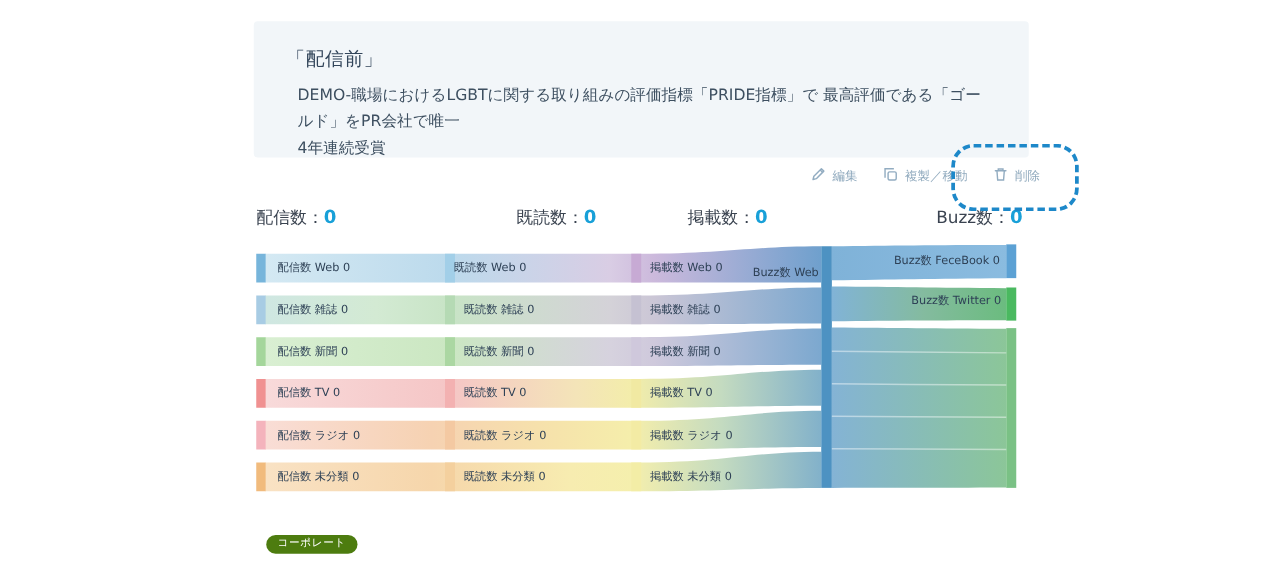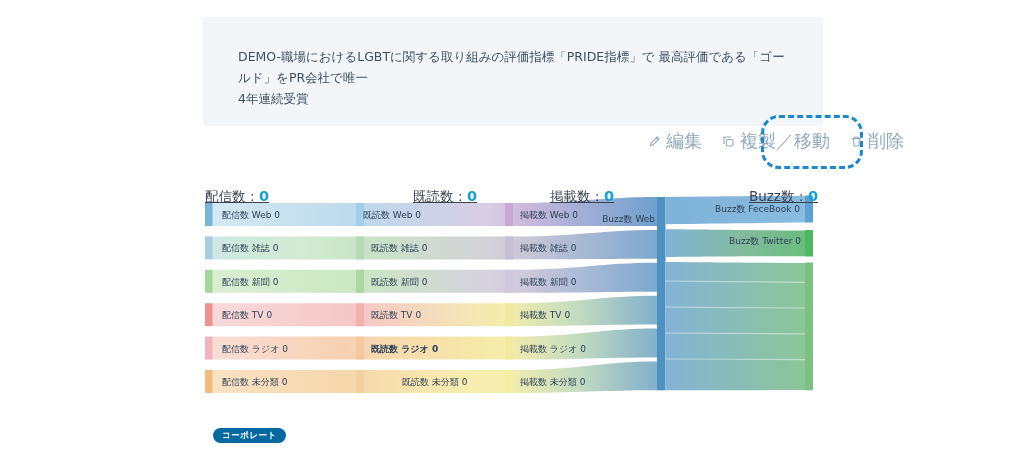--- a/index.html
+++ b/index.html
@@ -11,49 +11,50 @@
   
   .card{
     left:203px;top:17px;width:620px;height:109px;background:#f2f6f9;border-radius:3px;
     box-sizing:border-box;padding:21px 30px 0 26px;z-index:2;
   }
   .card-title{font-size:15px;font-weight:500;color:#32455a;letter-spacing:.5px;}
   .card-desc{margin-top:8px;font-size:12.5px;line-height:21px;color:#3d4f60;margin-left:9px;}
   
   .toolbar{left:648px;top:131px;height:20px;display:flex;gap:20px;z-index:2;}
   .tb-btn{
-    display:inline-flex;align-items:center;gap:5px;font-size:18px;color:#8fa9bd;
+    display:inline-flex;align-items:center;gap:5px;font-size:10px;color:#8fa9bd;
     cursor:pointer;white-space:nowrap;background:none;border:none;padding:0;
     font-family:inherit;
   }
   .dashed-highlight{
     left:761px;top:115px;width:96px;height:48px;border:3px dashed #1d88c9;
     border-radius:18px;z-index:3;pointer-events:none;
   }
   
-  .col-header{top:188px;font-size:13.5px;color:#3a4350;white-space:nowrap;z-index:2;text-decoration:underline;}
+  .col-header{top:165px;font-size:13.5px;color:#3a4350;white-space:nowrap;z-index:2;}
   .col-header .val{color:#18a0d8;font-weight:700;font-size:14.5px;}
   
   .flow-label{
     position:absolute;font-size:9px;color:#2e4156;white-space:nowrap;z-index:2;line-height:10px;
   }
   .flow-label.right{text-align:right;}
   
   .tag{
     left:213px;top:428px;height:15px;line-height:15px;padding:0 9px;border-radius:8px;
-    background:#0369a1;color:#ffffff;font-size:8.5px;font-weight:700;z-index:2;letter-spacing:.5px;
+    background:#4d7c0f;color:#ffffff;font-size:8.5px;font-weight:400;z-index:2;letter-spacing:.5px;
   }
   svg.sankey{position:absolute;left:0;top:0;z-index:1;}
 </style>
 </head>
 <body>
 
 <div class="screen">
 
   <div class="abs card">
+    <div class="card-title">「配信前」</div>
     <div class="card-desc">
       <div>DEMO-職場におけるLGBTに関する取り組みの評価指標「PRIDE指標」で 最高評価である「ゴールド」をPR会社で唯一</div>
       <div>4年連続受賞</div>
     </div>
   </div>
 
   <div class="abs toolbar">
     <button class="tb-btn">
       <span>
         <svg width="13" height="13" viewBox="0 0 16 16" fill="none" stroke="#92acc1" stroke-width="1.4" stroke-linejoin="round">
@@ -217,22 +218,22 @@
   <div class="flow-label" style="left:222px;top:243px;">配信数 雑誌 0</div>
   <div class="flow-label" style="left:222px;top:277px;">配信数 新聞 0</div>
   <div class="flow-label" style="left:222px;top:310px;">配信数 TV 0</div>
   <div class="flow-label" style="left:222px;top:344px;">配信数 ラジオ 0</div>
   <div class="flow-label" style="left:222px;top:377px;">配信数 未分類 0</div>
 
   <div class="flow-label" style="left:363px;top:210px;">既読数 Web 0</div>
   <div class="flow-label" style="left:371px;top:243px;">既読数 雑誌 0</div>
   <div class="flow-label" style="left:371px;top:277px;">既読数 新聞 0</div>
   <div class="flow-label" style="left:371px;top:310px;">既読数 TV 0</div>
-  <div class="flow-label" style="left:371px;top:344px;font-weight:bold;">既読数 ラジオ 0</div>
-  <div class="flow-label" style="left:371px;top:377px;margin-left:31px;">既読数 未分類 0</div>
+  <div class="flow-label" style="left:371px;top:344px;">既読数 ラジオ 0</div>
+  <div class="flow-label" style="left:371px;top:377px;">既読数 未分類 0</div>
 
   <div class="flow-label" style="left:520px;top:210px;">掲載数 Web 0</div>
   <div class="flow-label" style="left:520px;top:243px;">掲載数 雑誌 0</div>
   <div class="flow-label" style="left:520px;top:277px;">掲載数 新聞 0</div>
   <div class="flow-label" style="left:520px;top:310px;">掲載数 TV 0</div>
   <div class="flow-label" style="left:520px;top:344px;">掲載数 ラジオ 0</div>
   <div class="flow-label" style="left:520px;top:377px;">掲載数 未分類 0</div>
 
   <div class="flow-label right" style="left:545px;top:214px;width:110px;">Buzz数 Web</div>
   <div class="flow-label right" style="left:688px;top:204px;width:112px;">Buzz数 FeceBook 0</div>

